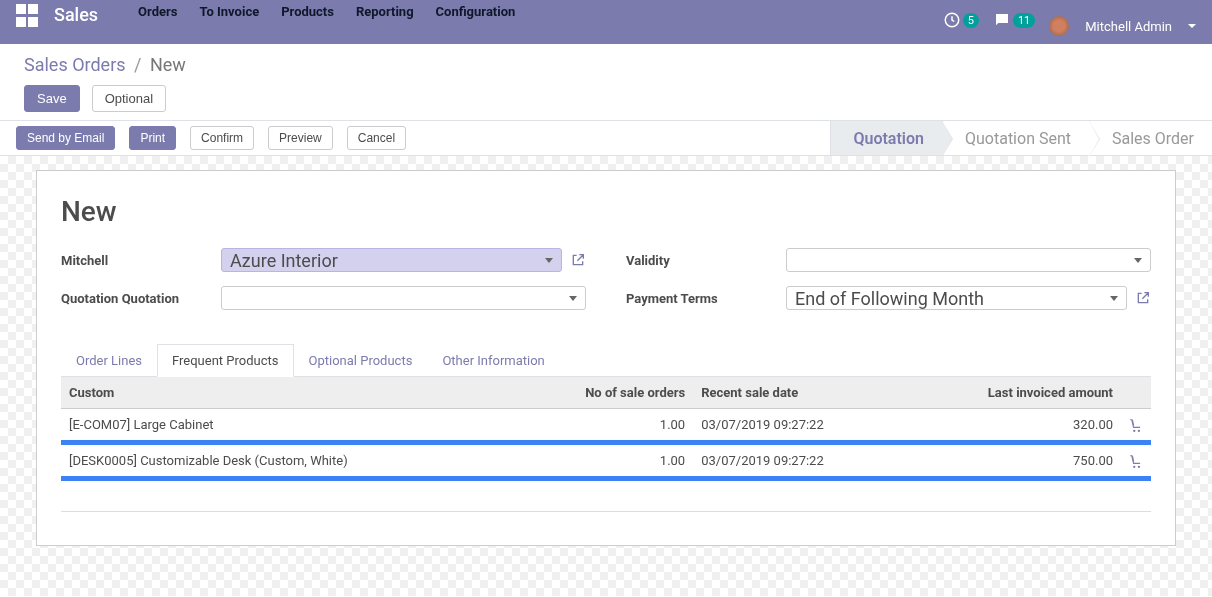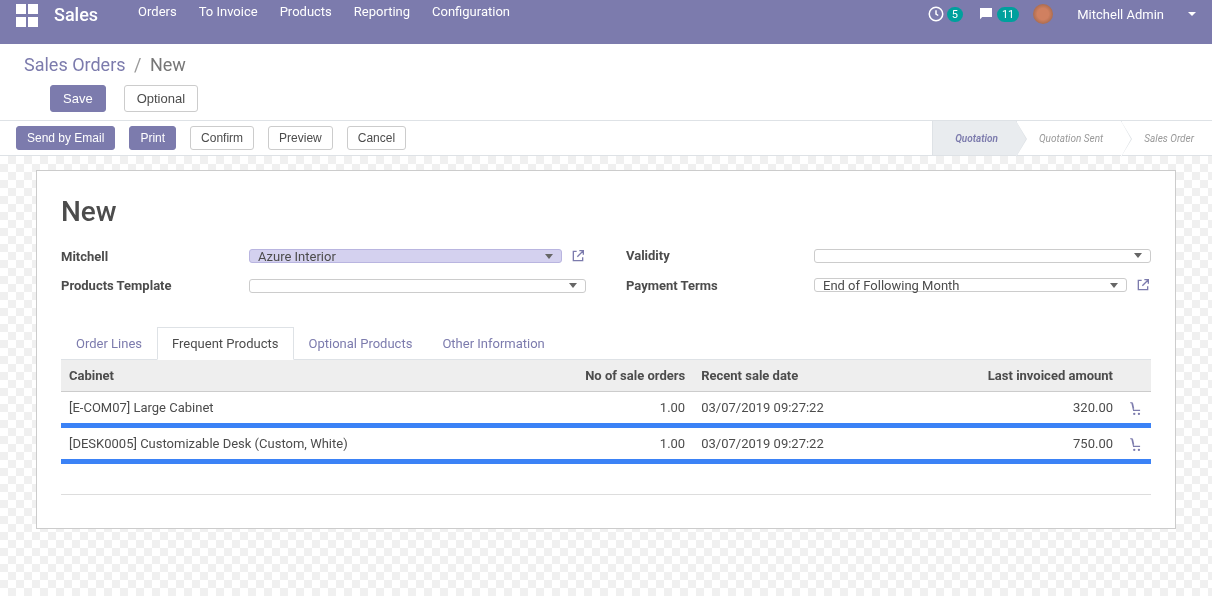--- a/index.html
+++ b/index.html
@@ -3,56 +3,56 @@
 <meta charset="utf-8">
 <style>
   * { box-sizing: border-box; margin: 0; padding: 0; }
   body { font-family: -apple-system, BlinkMacSystemFont, "Segoe UI", Roboto, "Helvetica Neue", Arial, sans-serif; font-size: 13px; color: #4c4c4c; background: #fff; }
   
   .navbar { background: #7c7bad; height: 44px; display: flex; align-items: flex-start; color: #fff; padding: 4px 16px; }
   .nav-apps { width: 24px; height: 24px; display: flex; flex-wrap: wrap; gap: 2px; margin-right: 14px; cursor: pointer; }
   .nav-apps span { width: 10px; height: 10px; background: #fff; }
   .nav-brand { font-size: 18px; font-weight: 500; margin-right: 40px; }
   .nav-menu { display: flex; gap: 22px; }
-  .nav-item { color: #ffffff; cursor: pointer; font-size: 13px; }
+  .nav-item { color: #0f172a; cursor: pointer; font-size: 13px; font-weight: bold; }
   .nav-right { margin-left: auto; display: flex; align-items: center; gap: 14px; }
   .nav-icon-wrap { position: relative; display: flex; align-items: center; }
   .badge { background: #00a09d; color: #fff; font-size: 11px; border-radius: 8px; padding: 0 5px; line-height: 15px; margin-left: 2px; }
-  .nav-user { display: flex; align-items: center; gap: 24px; cursor: pointer; }
+  .nav-user { display: flex; align-items: center; gap: 16px; cursor: pointer; margin-top: 12px; }
   .avatar { width: 20px; height: 20px; border-radius: 50%; background: radial-gradient(circle, #d08060 40%, #8a5a40 100%); }
   .caret-down { width: 0; height: 0; border-left: 4px solid transparent; border-right: 4px solid transparent; border-top: 4px solid #fff; }
 
   .breadcrumb-bar { padding: 10px 24px 8px; }
   .breadcrumb { font-size: 18px; color: #7c7bad; }
   .breadcrumb .sep { color: #999; margin: 0 4px; }
   .breadcrumb .current { color: #777; }
-  .btn-row { margin-top: 10px; display: flex; gap: 18px; margin-left: 26px; }
+  .btn-row { margin-top: 10px; display: flex; gap: 12px; }
   .btn { border: 1px solid #ccc; background: #fff; padding: 5px 12px; border-radius: 3px; font-size: 13px; cursor: pointer; color: #4c4c4c; }
   .btn-primary { background: #7c7bad; border-color: #7c7bad; color: #fff; }
   .btn-secondary { background: #fff; border: 1px solid #ccc; }
 
   .action-bar { border-top: 1px solid #dee2e6; border-bottom: 1px solid #dee2e6; display: flex; align-items: center; background: #fff; height: 36px; padding-left: 16px; }
   .action-bar .btn { margin-right: 14px; padding: 4px 10px; font-size: 12px; }
   .status-bar { margin-left: auto; display: flex; height: 100%; }
-  .status-step { position: relative; padding: 0 18px 0 22px; display: flex; align-items: center; font-size: 10px; color: #999; background: #fff; border-left: 1px solid #dee2e6; font-style: italic; }
+  .status-step { position: relative; padding: 0 18px 0 22px; display: flex; align-items: center; font-size: 16px; color: #999; background: #fff; border-left: 1px solid #dee2e6; }
   .status-step.active { color: #7c7bad; font-weight: 600; background: #e9ecef; }
   .status-step::after { content: ""; position: absolute; right: -10px; top: 0; width: 0; height: 0; border-top: 18px solid transparent; border-bottom: 18px solid transparent; border-left: 10px solid #fff; z-index: 2; }
   .status-step.active::after { border-left-color: #e9ecef; }
   .status-step::before { content: ""; position: absolute; right: -11px; top: 0; width: 0; height: 0; border-top: 18px solid transparent; border-bottom: 18px solid transparent; border-left: 11px solid #dee2e6; z-index: 1; }
   .status-step:last-child::after, .status-step:last-child::before { display:none; }
 
   .canvas { background-image: linear-gradient(45deg, #f0f0f0 25%, transparent 25%, transparent 75%, #f0f0f0 75%), linear-gradient(45deg, #f0f0f0 25%, transparent 25%, transparent 75%, #f0f0f0 75%); background-size: 16px 16px; background-position: 0 0, 8px 8px; padding: 14px; min-height: 440px; }
   .sheet { background: #fff; border: 1px solid #ccc; max-width: 1140px; margin: 0 auto; padding: 24px; }
   .sheet h1 { font-size: 28px; font-weight: 500; color: #4c4c4c; margin-bottom: 20px; }
   .form-grid { display: flex; gap: 40px; margin-bottom: 20px; }
   .form-col { flex: 1; }
   .form-row { display: flex; align-items: center; margin-bottom: 14px; }
   .form-label { width: 160px; font-weight: 700; font-size: 13px; color: #4c4c4c; }
   .form-field { flex: 1; display: flex; align-items: center; gap: 8px; }
-  .select { flex: 1; height: 14px; border: 1px solid #ccc; border-radius: 3px; display: flex; align-items: center; justify-content: space-between; padding: 0 8px; font-size: 13px; background: #fff; cursor: pointer; margin-left: 28px; }
+  .select { flex: 1; height: 24px; border: 1px solid #ccc; border-radius: 3px; display: flex; align-items: center; justify-content: space-between; padding: 0 8px; font-size: 18px; background: #fff; cursor: pointer; }
   .select.highlight { background: #d4d1ef; border-color: #b9b5e0; }
   .select .caret { width: 0; height: 0; border-left: 4px solid transparent; border-right: 4px solid transparent; border-top: 5px solid #666; }
   .ext-link { color: #7c7bad; cursor: pointer; }
 
   .tabs { display: flex; border-bottom: 1px solid #dee2e6; margin-top: 16px; }
   .tab { padding: 8px 14px; font-size: 13px; color: #7c7bad; cursor: pointer; border: 1px solid transparent; border-bottom: none; margin-bottom: -1px; }
   .tab.active { color: #4c4c4c; border-color: #dee2e6; border-bottom: 1px solid #fff; background: #fff; }
 
   .table { width: 100%; border-collapse: collapse; font-size: 13px; }
   .table th { text-align: left; font-weight: 700; color: #4c4c4c; padding: 8px; border-bottom: 1px solid #ccc; background: #eee; }
@@ -142,21 +142,21 @@
               <span class="caret"></span>
             </div>
             <span class="ext-link">
               <svg width="16" height="16" viewBox="0 0 24 24" fill="none" stroke="#7c7bad" stroke-width="2">
                   <path d="M14 4h6v6M20 4l-9 9M19 14v5H5V5h5"></path>
                 </svg>
             </span>
           </div>
         </div>
         <div class="form-row">
-          <div class="form-label">Products Template</div>
+          <div class="form-label">Quotation Quotation</div>
           <div class="form-field">
             <div class="select">
               <span></span>
               <span class="caret"></span>
             </div>
           </div>
         </div>
       </div>
       <div class="form-col">
         <div class="form-row">
@@ -188,21 +188,21 @@
     <div class="tabs">
       <div class="tab">Order Lines</div>
       <div class="tab active">Frequent Products</div>
       <div class="tab">Optional Products</div>
       <div class="tab">Other Information</div>
     </div>
 
     <table class="table">
       <thead>
         <tr>
-          <th style="width:44%">Cabinet</th>
+          <th style="width:44%">Custom</th>
           <th class="num" style="width:14%">No of sale orders</th>
           <th style="width:18%">Recent sale date</th>
           <th class="num">Last invoiced amount</th>
           <th style="width:30px"></th>
         </tr>
       </thead>
       <tbody>
         <tr>
           <td>[E-COM07] Large Cabinet</td>
           <td class="num">1.00</td>

